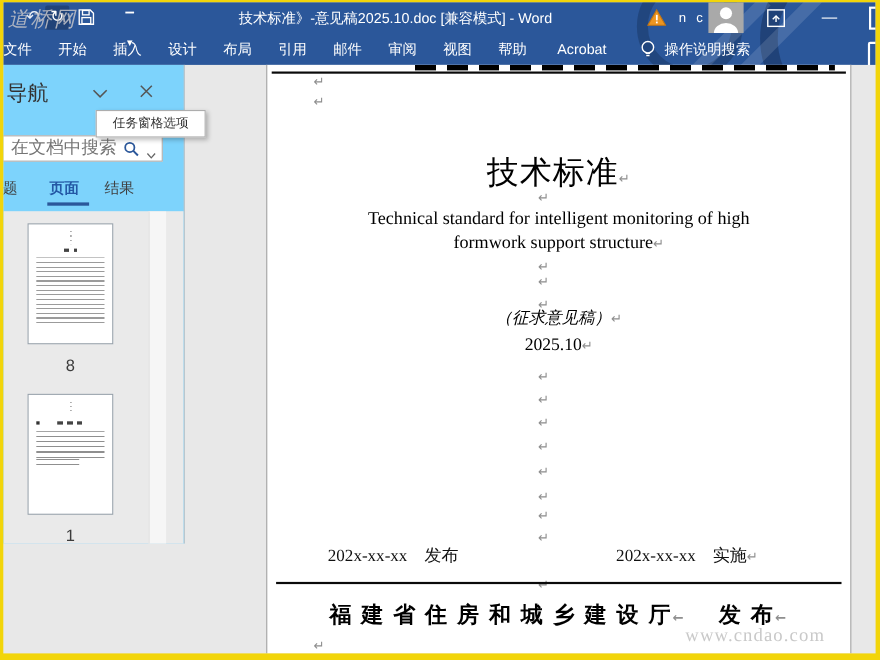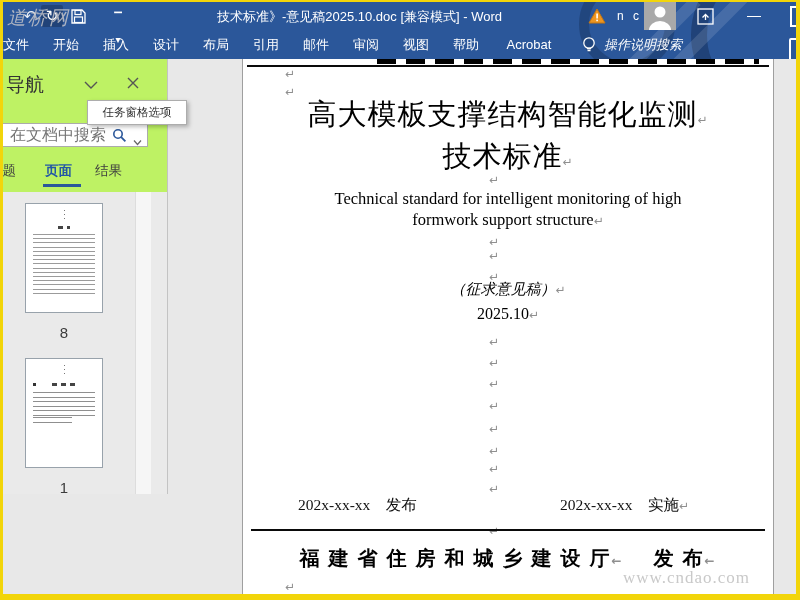--- a/index.html
+++ b/index.html
@@ -32,24 +32,24 @@
   #initials{position:absolute;left:614px;top:7px;color:#fff;font-size:12px;letter-spacing:3px;}
   #avatar{position:absolute;left:641px;top:0;width:32px;height:28px;background:#a9a9a9;}
   #rdo-ic{position:absolute;left:694px;top:6px;}
   #min-ic{position:absolute;left:738px;top:3px;width:26px;height:22px;color:#fff;font-size:14px;text-align:center;line-height:20px;}
   #max-partial{position:absolute;left:787px;top:4px;width:14px;height:17px;border:2px solid #fff;}
   #rib-partial{position:absolute;left:786px;top:36px;width:12px;height:19px;border:2px solid #fff;border-radius:2px;}
   
   #ribbon-tab-row{position:absolute;left:-12px;top:28px;height:29px;display:flex;align-items:center;}
   .rtab{width:50px;text-align:center;color:#fff;font-size:13px;height:29px;line-height:29px;flex:0 0 auto;cursor:default;}
   .rtab.wide{width:76px;}
-  #tellme{position:absolute;left:578px;top:28px;height:29px;display:flex;align-items:center;color:#fff;font-size:13px;gap:7px;font-style:italic;}
-
-  
-  #navpane{position:absolute;left:3px;top:59px;width:164px;height:435px;background:#bef264;border-right:1px solid #c3c3c3;overflow:hidden;}
+  #tellme{position:absolute;left:578px;top:28px;height:29px;display:flex;align-items:center;color:#fff;font-size:13px;gap:7px;}
+
+  
+  #navpane{position:absolute;left:3px;top:59px;width:164px;height:435px;background:#7dd3fc;border-right:1px solid #c3c3c3;overflow:hidden;}
   #nav-title{position:absolute;left:3px;top:13px;font-size:19px;color:#333;}
   .nav-ctl{position:absolute;width:24px;height:24px;color:#555;}
   #nav-chevron{left:80px;top:18px;}
   #nav-close{left:122px;top:16px;}
   #nav-search{position:absolute;left:-1px;top:64px;width:146px;height:24px;background:#fff;border:1px solid #ababab;box-sizing:border-box;}
   #nav-search input{border:none;outline:none;background:transparent;font-family:"Liberation Sans",sans-serif;
                     font-size:16px;color:#757575;width:100px;height:20px;padding:0 0 0 7px;margin-top:1px;}
   #mag-ic{position:absolute;right:20px;top:4px;}
   #search-dd{position:absolute;right:5px;top:8px;}
   .nav-tab{position:absolute;top:103px;font-size:13.5px;color:#3f3f3f;}
@@ -247,21 +247,20 @@
         <span class="mark abs" style="position: absolute; left: 246px; top: 298px;">↵</span>
         <span class="mark abs" style="position: absolute; left: 246px; top: 319px;">↵</span>
         <span class="mark abs" style="position: absolute; left: 246px; top: 341px;">↵</span>
         <span class="mark abs" style="position: absolute; left: 246px; top: 364px;">↵</span>
         <span class="mark abs" style="position: absolute; left: 246px; top: 386px;">↵</span>
         <span class="mark abs" style="position: absolute; left: 246px; top: 404px;">↵</span>
         <span class="mark abs" style="position: absolute; left: 246px; top: 424px;">↵</span>
         <span class="mark abs" style="position: absolute; left: 246px; top: 466px;">↵</span>
       </div>
 
-    <div class="doc-center" id="zh-title1"><span>高大模板支撑结构智能化监测</span><span class="mark">↵</span></div>
     <div class="doc-center" id="zh-title2"><span>技术标准</span><span class="mark">↵</span></div>
 
     <div class="doc-center" id="en-title">
       <span>Technical standard for intelligent monitoring of high</span><br>
       <span>formwork support structure</span><span class="mark">↵</span>
     </div>
 
     <div class="doc-center" id="draft-label"><span>（征求意见稿）</span><span class="mark">↵</span></div>
     <div class="doc-center" id="draft-date"><span>2025.10</span><span class="mark">↵</span></div>
 

